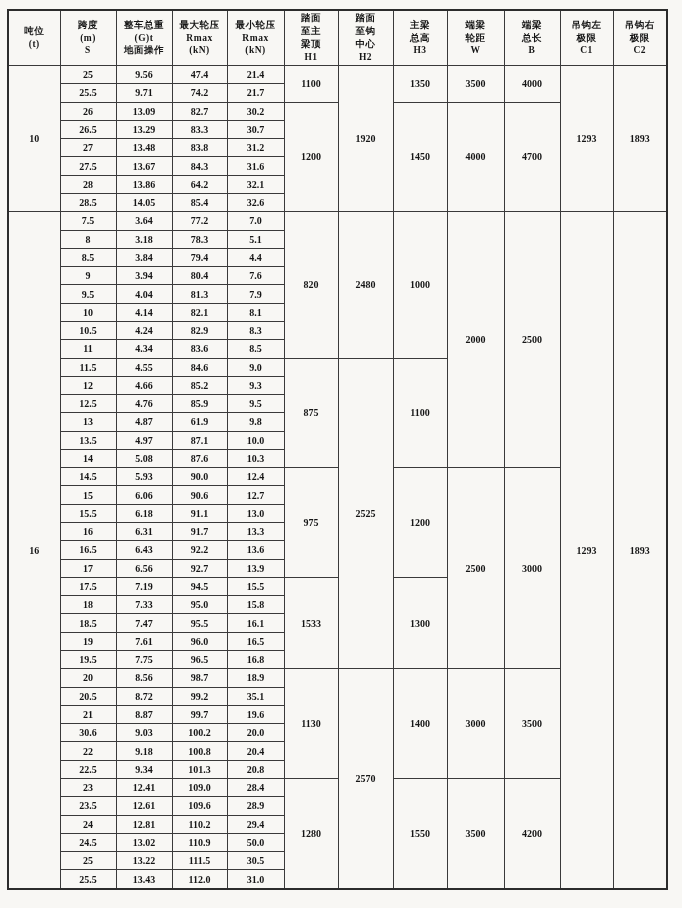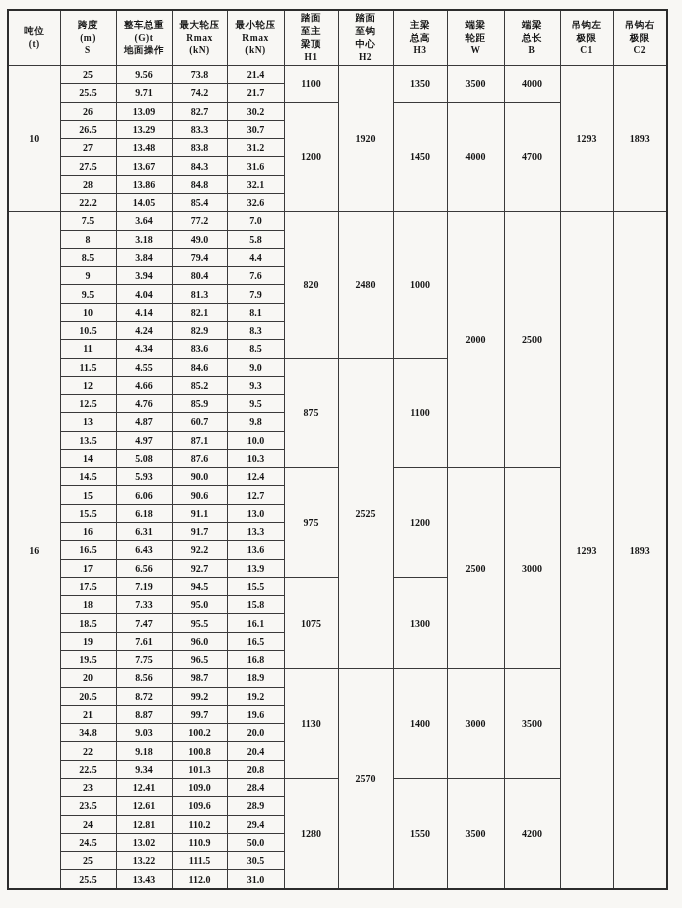--- a/index.html
+++ b/index.html
@@ -109,21 +109,21 @@
           <th>吊钩右
 极限
 C2</th>
         </tr>
     </thead>
     <tbody>
         <tr>
           <td rowspan="8" class="vtop">10</td>
           <td>25</td>
           <td>9.56</td>
-          <td>73.8</td>
+          <td>47.4</td>
           <td>21.4</td>
           <td rowspan="2">1100</td>
           <td rowspan="8">1920</td>
           <td rowspan="2">1350</td>
           <td rowspan="2">3500</td>
           <td rowspan="2">4000</td>
           <td rowspan="8" class="vtop">1293</td>
           <td rowspan="8" class="vtop">1893</td>
         </tr>
         <tr>
@@ -156,25 +156,25 @@
         </tr>
         <tr>
           <td>27.5</td>
           <td>13.67</td>
           <td>84.3</td>
           <td>31.6</td>
         </tr>
         <tr>
           <td>28</td>
           <td>13.86</td>
-          <td>84.8</td>
+          <td>64.2</td>
           <td>32.1</td>
         </tr>
         <tr>
-          <td>22.2</td>
+          <td>28.5</td>
           <td>14.05</td>
           <td>85.4</td>
           <td>32.6</td>
         </tr>
         <tr>
           <td rowspan="37" class="vtop">16</td>
           <td>7.5</td>
           <td>3.64</td>
           <td>77.2</td>
           <td>7.0</td>
@@ -182,22 +182,22 @@
           <td rowspan="8">2480</td>
           <td rowspan="8">1000</td>
           <td rowspan="14">2000</td>
           <td rowspan="14">2500</td>
           <td rowspan="37" class="vtop">1293</td>
           <td rowspan="37" class="vtop">1893</td>
         </tr>
         <tr>
           <td>8</td>
           <td>3.18</td>
-          <td>49.0</td>
-          <td>5.8</td>
+          <td>78.3</td>
+          <td>5.1</td>
         </tr>
         <tr>
           <td>8.5</td>
           <td>3.84</td>
           <td>79.4</td>
           <td>4.4</td>
         </tr>
         <tr>
           <td>9</td>
           <td>3.94</td>
@@ -245,21 +245,21 @@
         </tr>
         <tr>
           <td>12.5</td>
           <td>4.76</td>
           <td>85.9</td>
           <td>9.5</td>
         </tr>
         <tr>
           <td>13</td>
           <td>4.87</td>
-          <td>60.7</td>
+          <td>61.9</td>
           <td>9.8</td>
         </tr>
         <tr>
           <td>13.5</td>
           <td>4.97</td>
           <td>87.1</td>
           <td>10.0</td>
         </tr>
         <tr>
           <td>14</td>
@@ -305,21 +305,21 @@
           <td>17</td>
           <td>6.56</td>
           <td>92.7</td>
           <td>13.9</td>
         </tr>
         <tr>
           <td>17.5</td>
           <td>7.19</td>
           <td>94.5</td>
           <td>15.5</td>
-          <td rowspan="5">1075</td>
+          <td rowspan="5">1533</td>
           <td rowspan="5">1300</td>
         </tr>
         <tr>
           <td>18</td>
           <td>7.33</td>
           <td>95.0</td>
           <td>15.8</td>
         </tr>
         <tr>
           <td>18.5</td>
@@ -347,30 +347,30 @@
           <td rowspan="6">1130</td>
           <td rowspan="12">2570</td>
           <td rowspan="6">1400</td>
           <td rowspan="6">3000</td>
           <td rowspan="6">3500</td>
         </tr>
         <tr>
           <td>20.5</td>
           <td>8.72</td>
           <td>99.2</td>
-          <td>19.2</td>
+          <td>35.1</td>
         </tr>
         <tr>
           <td>21</td>
           <td>8.87</td>
           <td>99.7</td>
           <td>19.6</td>
         </tr>
         <tr>
-          <td>34.8</td>
+          <td>30.6</td>
           <td>9.03</td>
           <td>100.2</td>
           <td>20.0</td>
         </tr>
         <tr>
           <td>22</td>
           <td>9.18</td>
           <td>100.8</td>
           <td>20.4</td>
         </tr>

